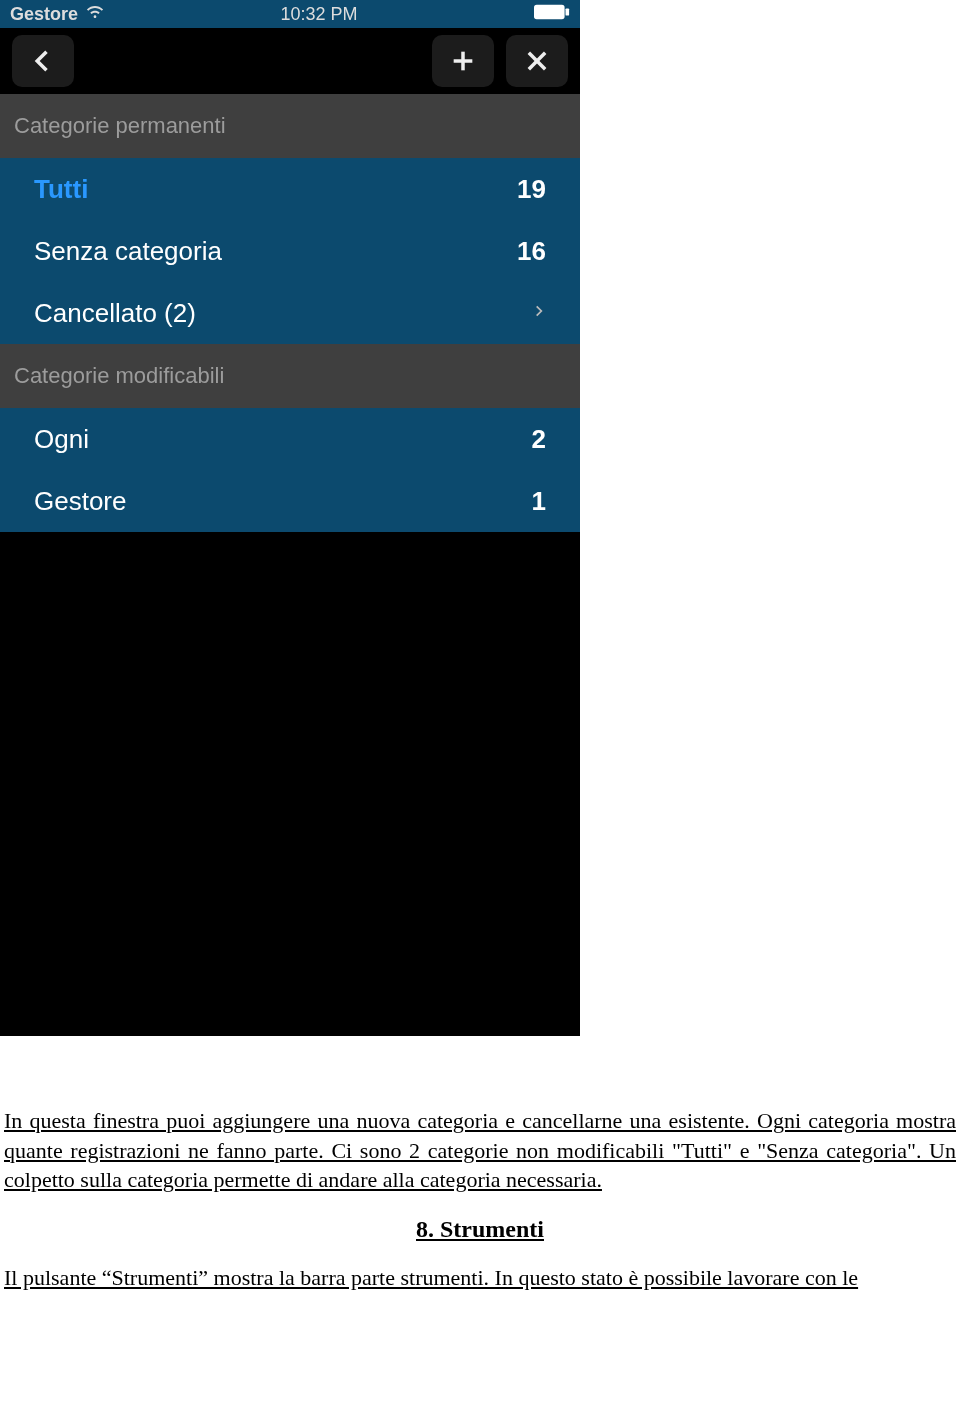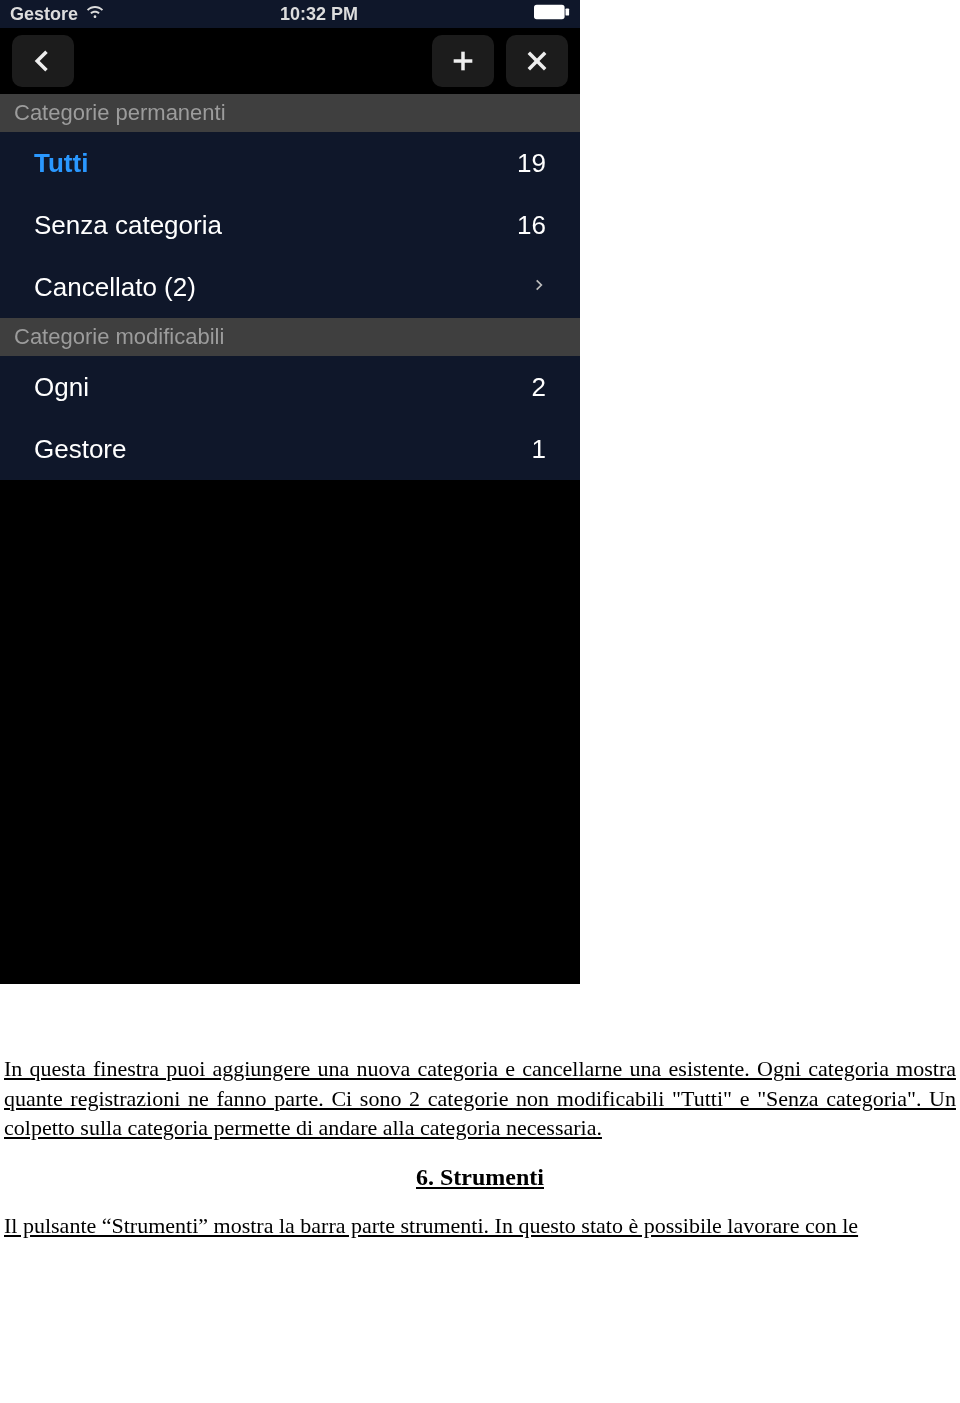--- a/index.html
+++ b/index.html
@@ -1,30 +1,30 @@
 <!DOCTYPE html>
 <html><head>
 <meta charset="utf-8">
 <style>
   * { margin:0; padding:0; box-sizing:border-box; }
   body { width:960px; background:#fff; font-family:"Helvetica Neue",Helvetica,Arial,sans-serif; }
   .page { width:960px; }
-  .phone { width:580px; background:#0f172a; color:#fff; }
+  .phone { width:580px; background:#0c4a6e; color:#fff; }
   .status-bar { height:28px; display:flex; align-items:center; justify-content:space-between; padding:0 10px; font-size:18px; font-weight:600; color:#ddd; }
   .status-left { display:flex; align-items:center; gap:8px; }
   .wifi-icon svg { width:18px; height:18px; fill:#ddd; }
   .battery-icon svg { width:36px; height:16px; }
   .nav-bar { height:66px; display:flex; align-items:center; justify-content:space-between; padding:0 12px; background:#000; }
   .nav-btn { width:62px; height:52px; border-radius:10px; background:#1c1c1c; display:flex; align-items:center; justify-content:center; cursor:pointer; }
   .nav-right { display:flex; gap:12px; }
   .nav-btn svg { width:28px; height:28px; stroke:#eee; stroke-width:3; fill:none; }
-  .section-header { background:#3f3f3f; color:#9c9c9c; font-size:22px; padding:6px 14px; }
+  .section-header { background:#3f3f3f; color:#9c9c9c; font-size:22px; padding:19px 14px; }
   .row { height:62px; display:flex; align-items:center; justify-content:space-between; padding:0 34px; cursor:pointer; }
   .row-label { font-size:26px; font-weight:500; }
-  .row-value { font-size:26px; font-weight:400; }
+  .row-value { font-size:26px; font-weight:700; }
   .row.selected .row-label { color:#2a98ff; font-weight:600; }
   .row.selected .row-value { color:#fff; }
   .chevron svg { width:14px; height:22px; stroke:#bbb; stroke-width:3; fill:none; }
   .phone-filler { height:504px; background:#000; }
   .doc-text { padding:70px 4px 0 4px; font-family:"Times New Roman",Times,serif; font-size:22px; color:#000; line-height:1.35; text-align:justify;text-decoration:underline; }
   .doc-text p { margin-bottom:18px; }
   .heading { text-align:center; font-weight:700; font-size:24px; margin:18px 0; }
 </style>
 </head>
 <body>
@@ -35,21 +35,21 @@
 
     <div class="status-bar">
       <div class="status-left">
         <span>Gestore</span>
         <span class="wifi-icon">
           <svg viewBox="0 0 24 24">
               <path d="M12 20c1 0 1.8-.8 1.8-1.8S13 16.4 12 16.4s-1.8.8-1.8 1.8S11 20 12 20zm-4.5-5.2c2.5-2.5 6.5-2.5 9 0l1.8-1.8c-3.5-3.5-9.1-3.5-12.6 0l1.8 1.8zM3 10.3c5-5 13-5 18 0l1.8-1.8C16.6 2.3 7.4 2.3 1.2 8.5L3 10.3z"></path>
             </svg>
         </span>
       </div>
-      <span style="font-weight:700;">10:32 PM</span>
+      <span style="font-weight:400;">10:32 PM</span>
       <span class="battery-icon">
         <svg viewBox="0 0 40 16">
             <rect x="0" y="0" width="34" height="16" rx="3" fill="#fff"></rect>
             <rect x="35" y="4" width="4" height="8" rx="1" fill="#fff"></rect>
           </svg>
       </span>
     </div>
 
     <div class="nav-bar">
       <div class="nav-btn">
@@ -104,17 +104,17 @@
     <div class="row">
       <span class="row-label">Gestore</span>
       <span class="row-value">1</span>
     </div>
 
     <div class="phone-filler"></div>
   </div>
 
   <div class="doc-text">
     <p>In questa finestra puoi aggiungere una nuova categoria e cancellarne una esistente. Ogni categoria mostra quante registrazioni ne fanno parte. Ci sono 2 categorie non modificabili "Tutti" e "Senza categoria". Un colpetto sulla categoria permette di andare alla categoria necessaria.</p>
-    <p class="heading">6. Strumenti</p>
+    <p class="heading">8. Strumenti</p>
     <p>Il pulsante “Strumenti” mostra la barra parte strumenti. In questo stato è possibile lavorare con le</p>
   </div>
 
 </div>
 
 </body></html>

